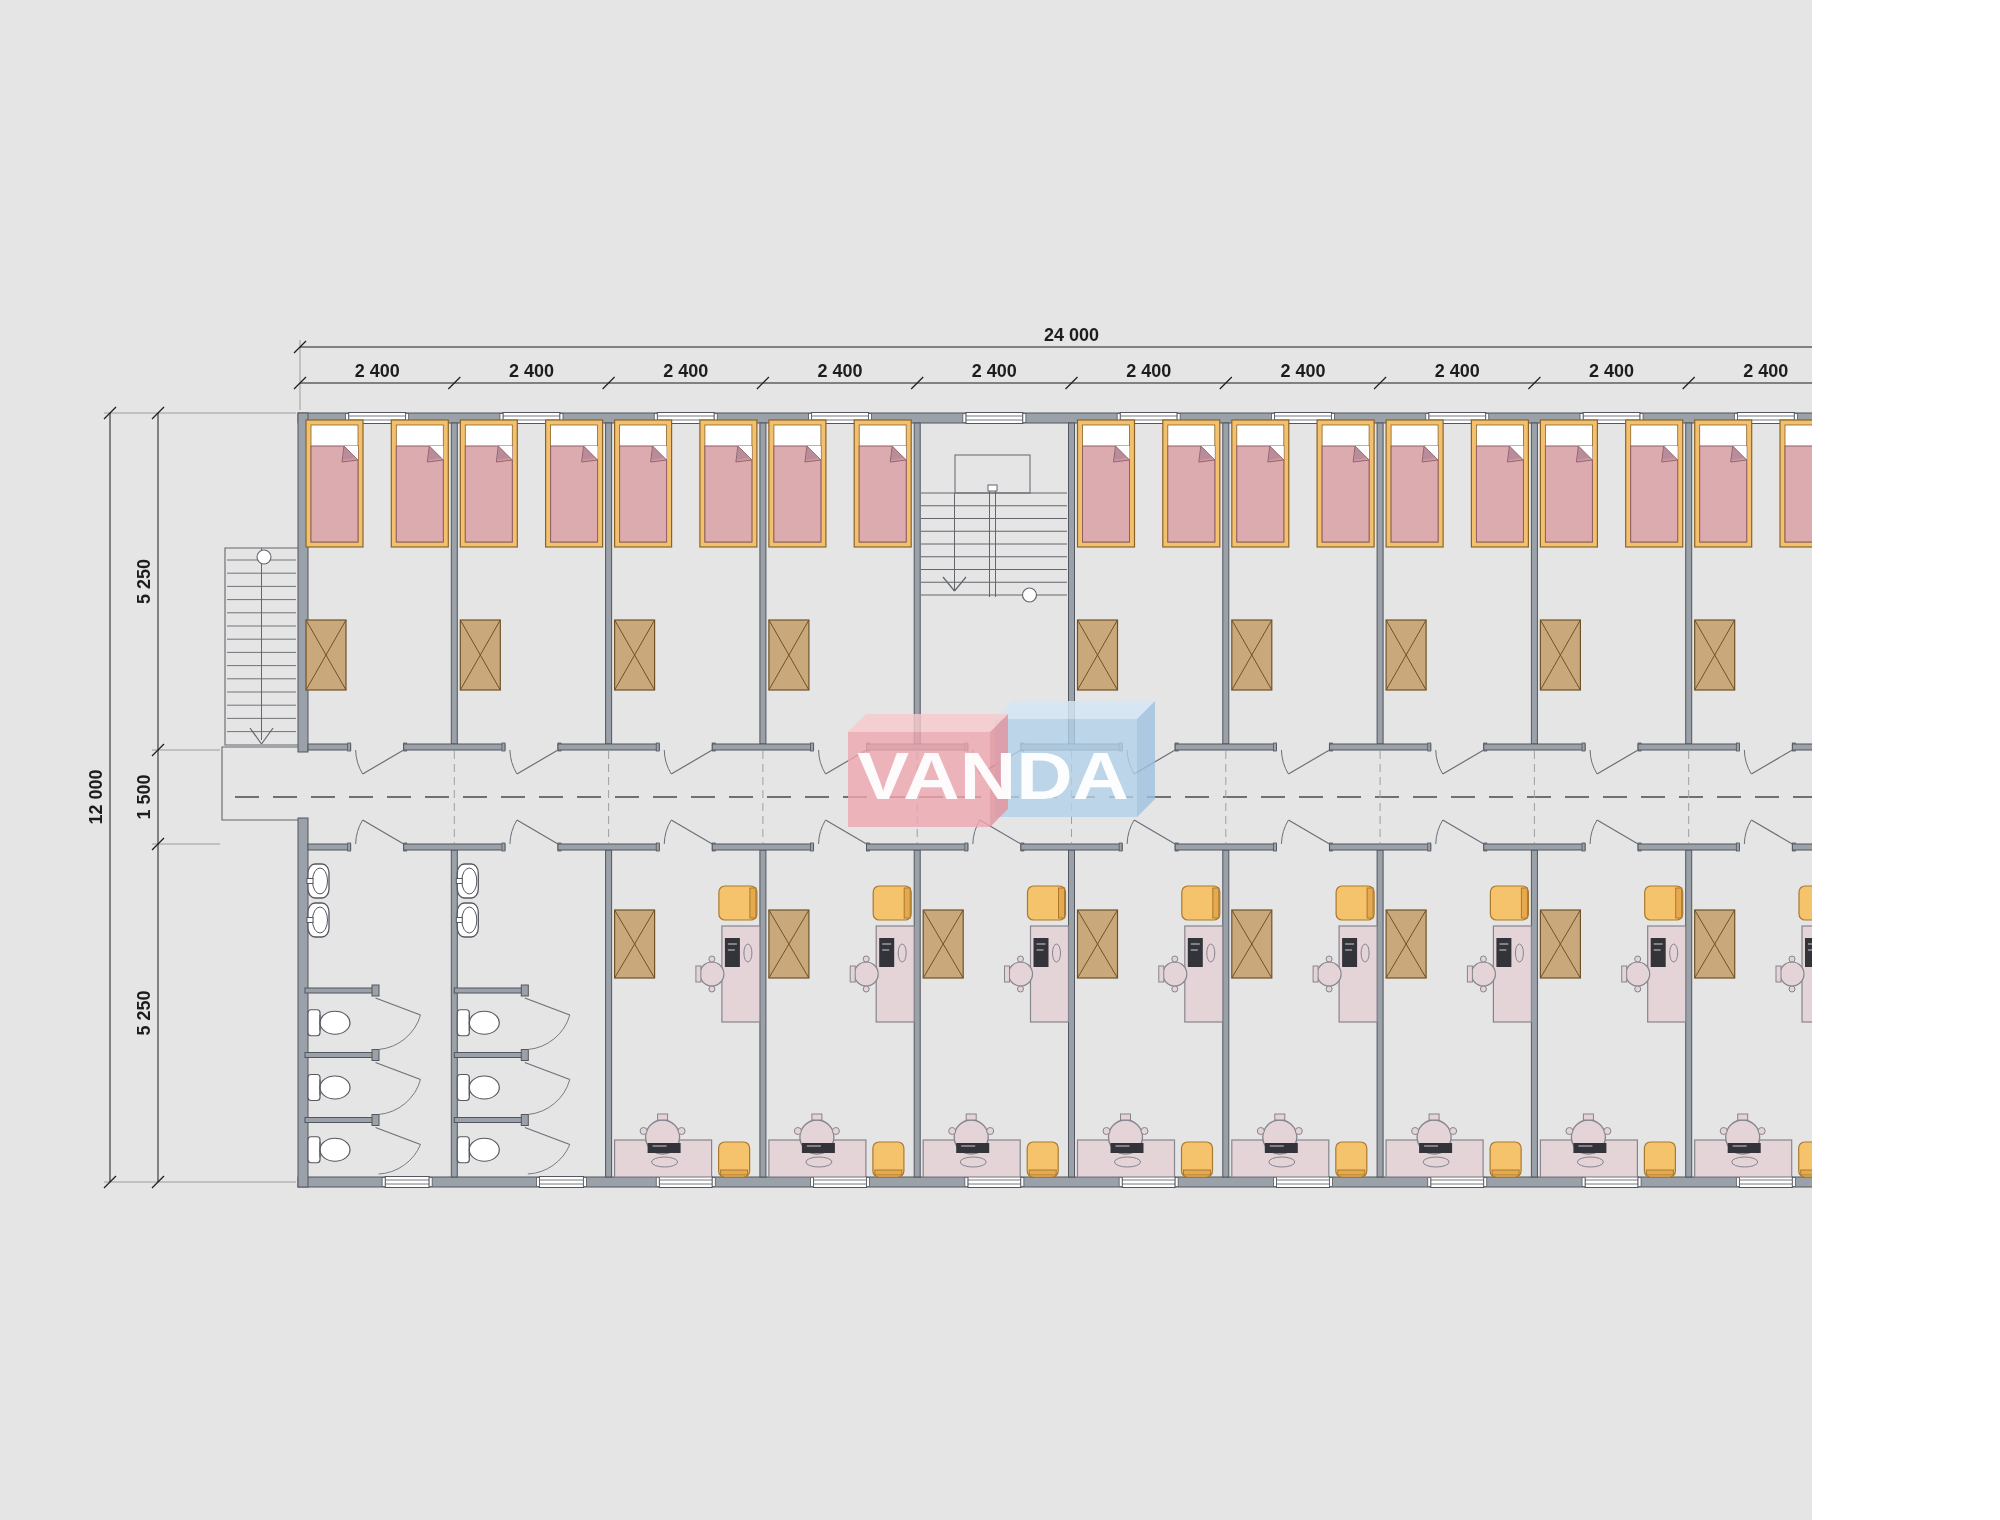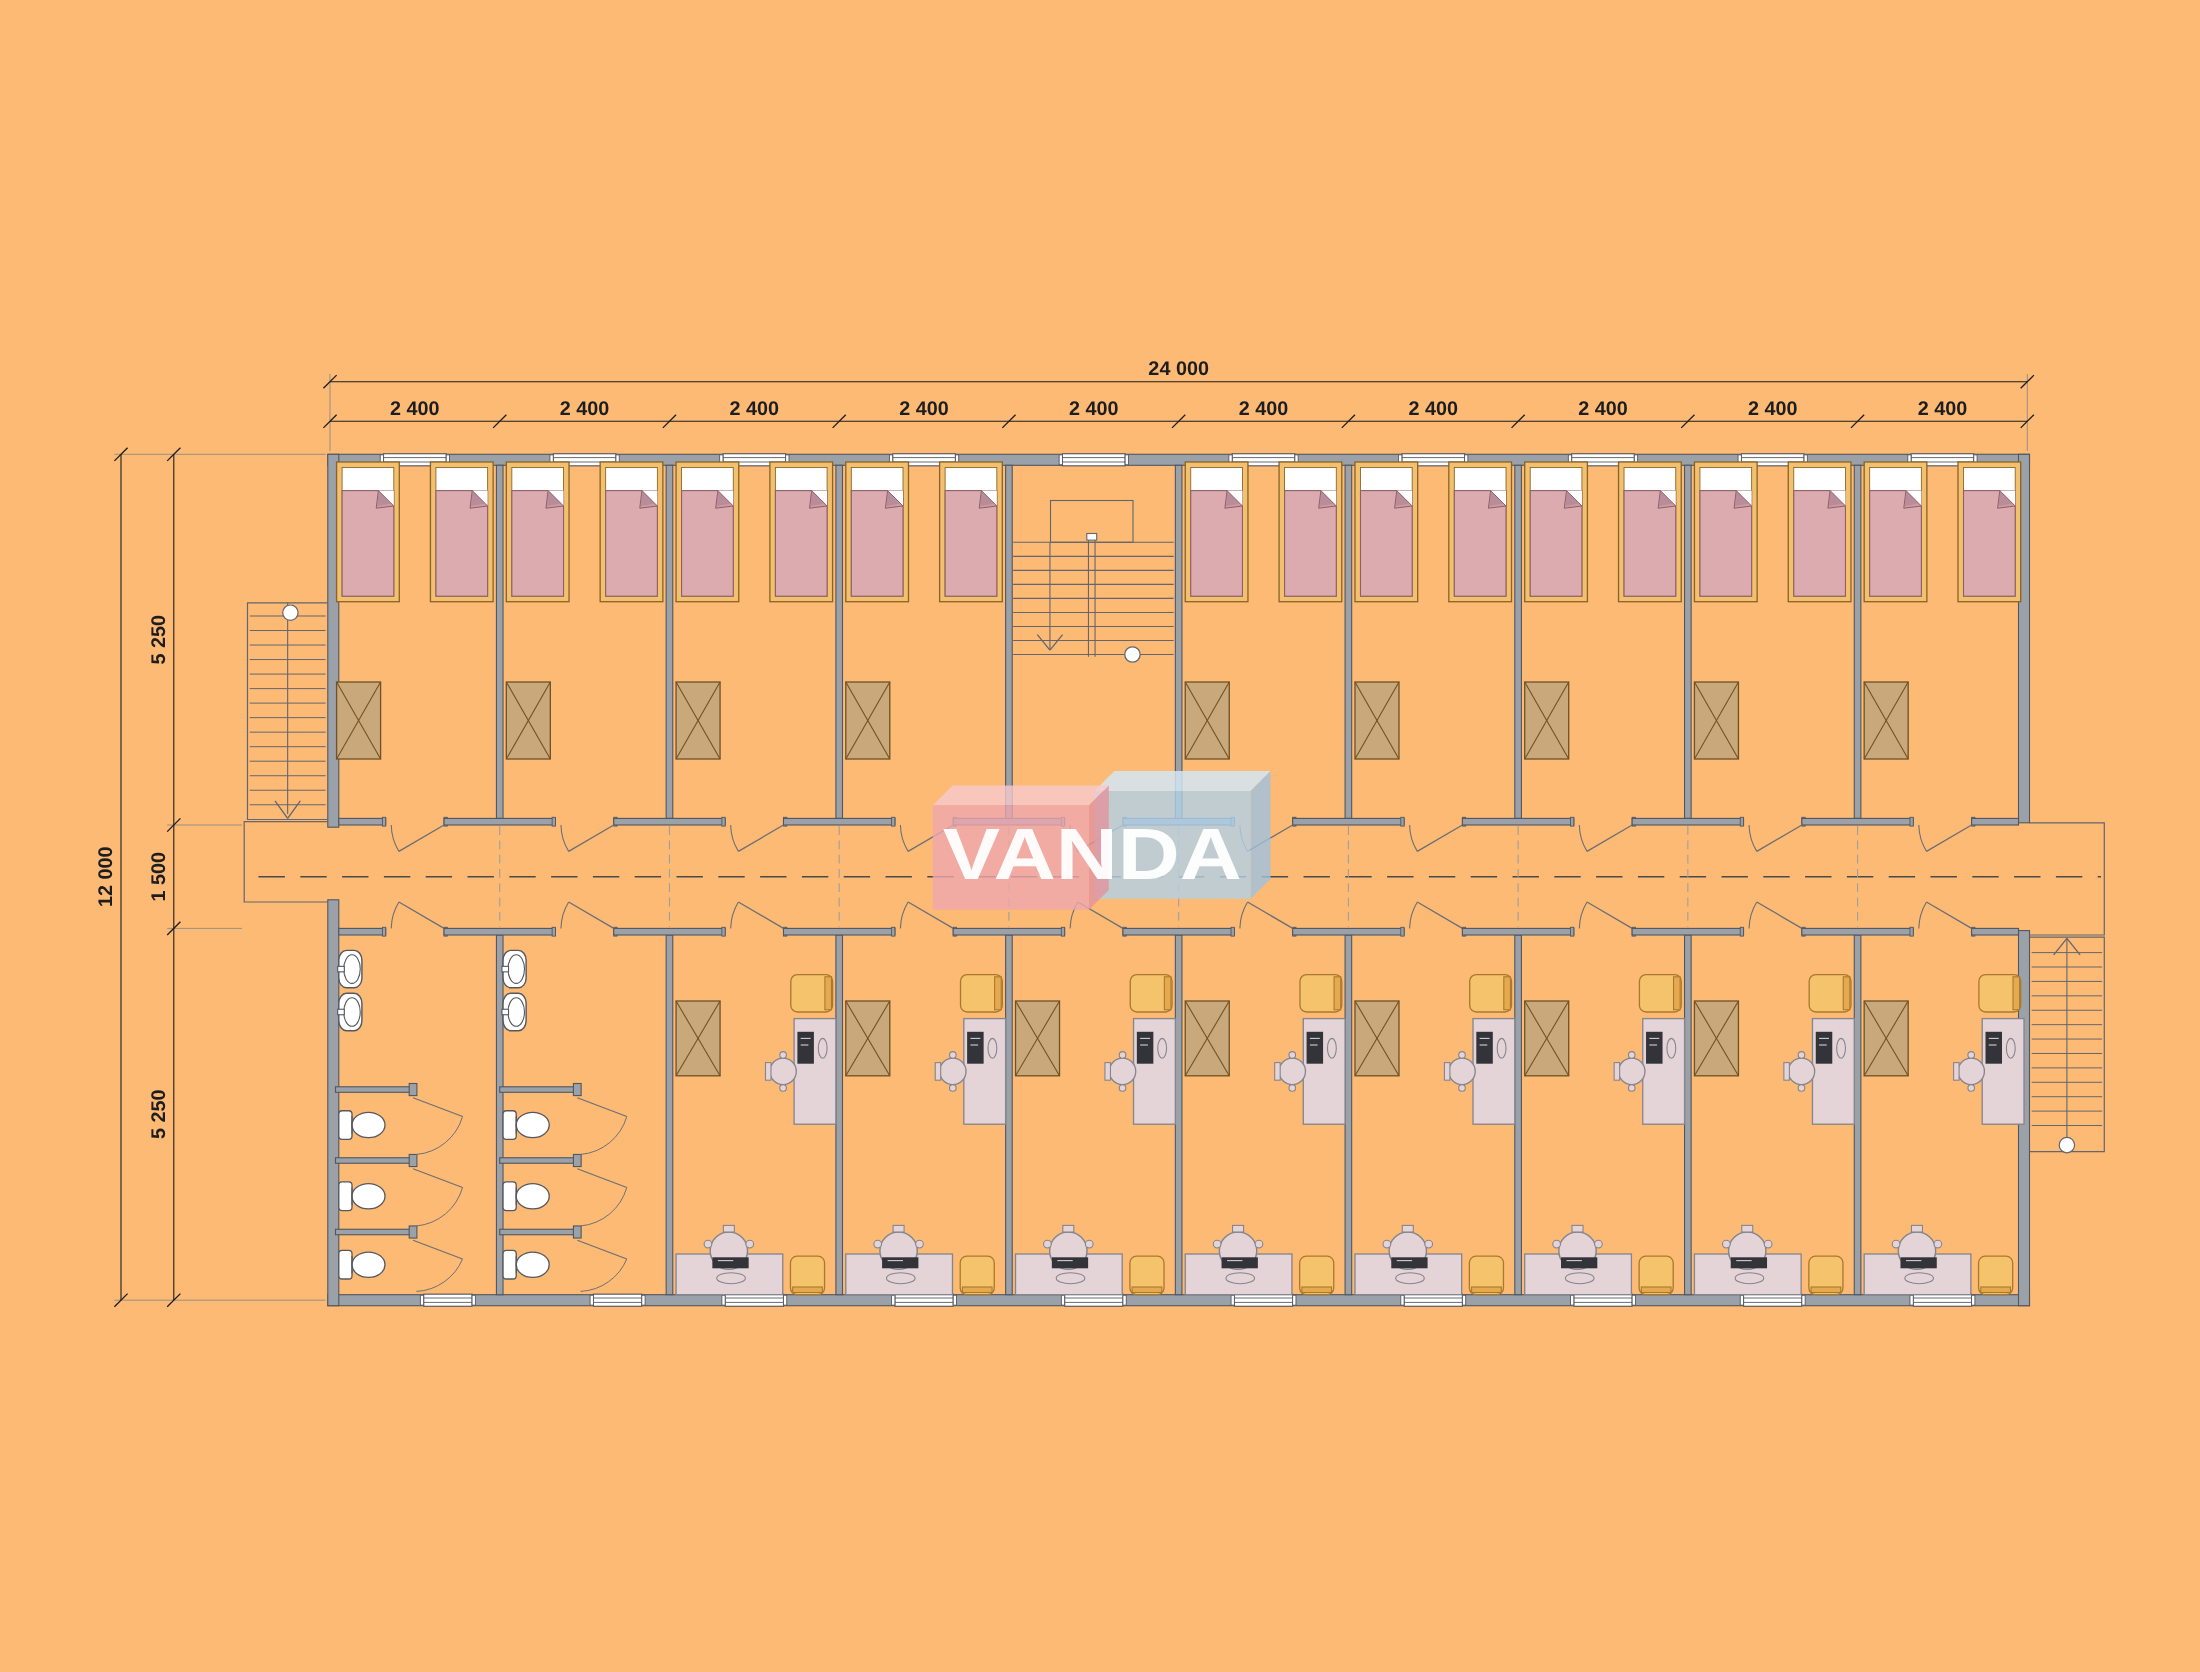--- a/index.html
+++ b/index.html
@@ -1,16 +1,16 @@
 <!DOCTYPE html>
 <html><head>
 <meta charset="utf-8">
 <style>
   html,body{margin:0;padding:0;background:#ffffff;}
-  .stage{position:relative;width:2000px;height:1520px;background:#fdba74;overflow:hidden;
+  .stage{position:relative;width:1812px;height:1520px;background:#e5e5e5;overflow:hidden;
          font-family:"Liberation Sans", sans-serif;}
   svg{position:absolute;left:0;top:0;}
   text{font-family:"Liberation Sans", sans-serif;}
 </style>
 </head>
 <body>
 
 <div class="stage">
   <svg id="plan" viewBox="0 0 2000 1520" width="2000" height="1520">
       <g>

